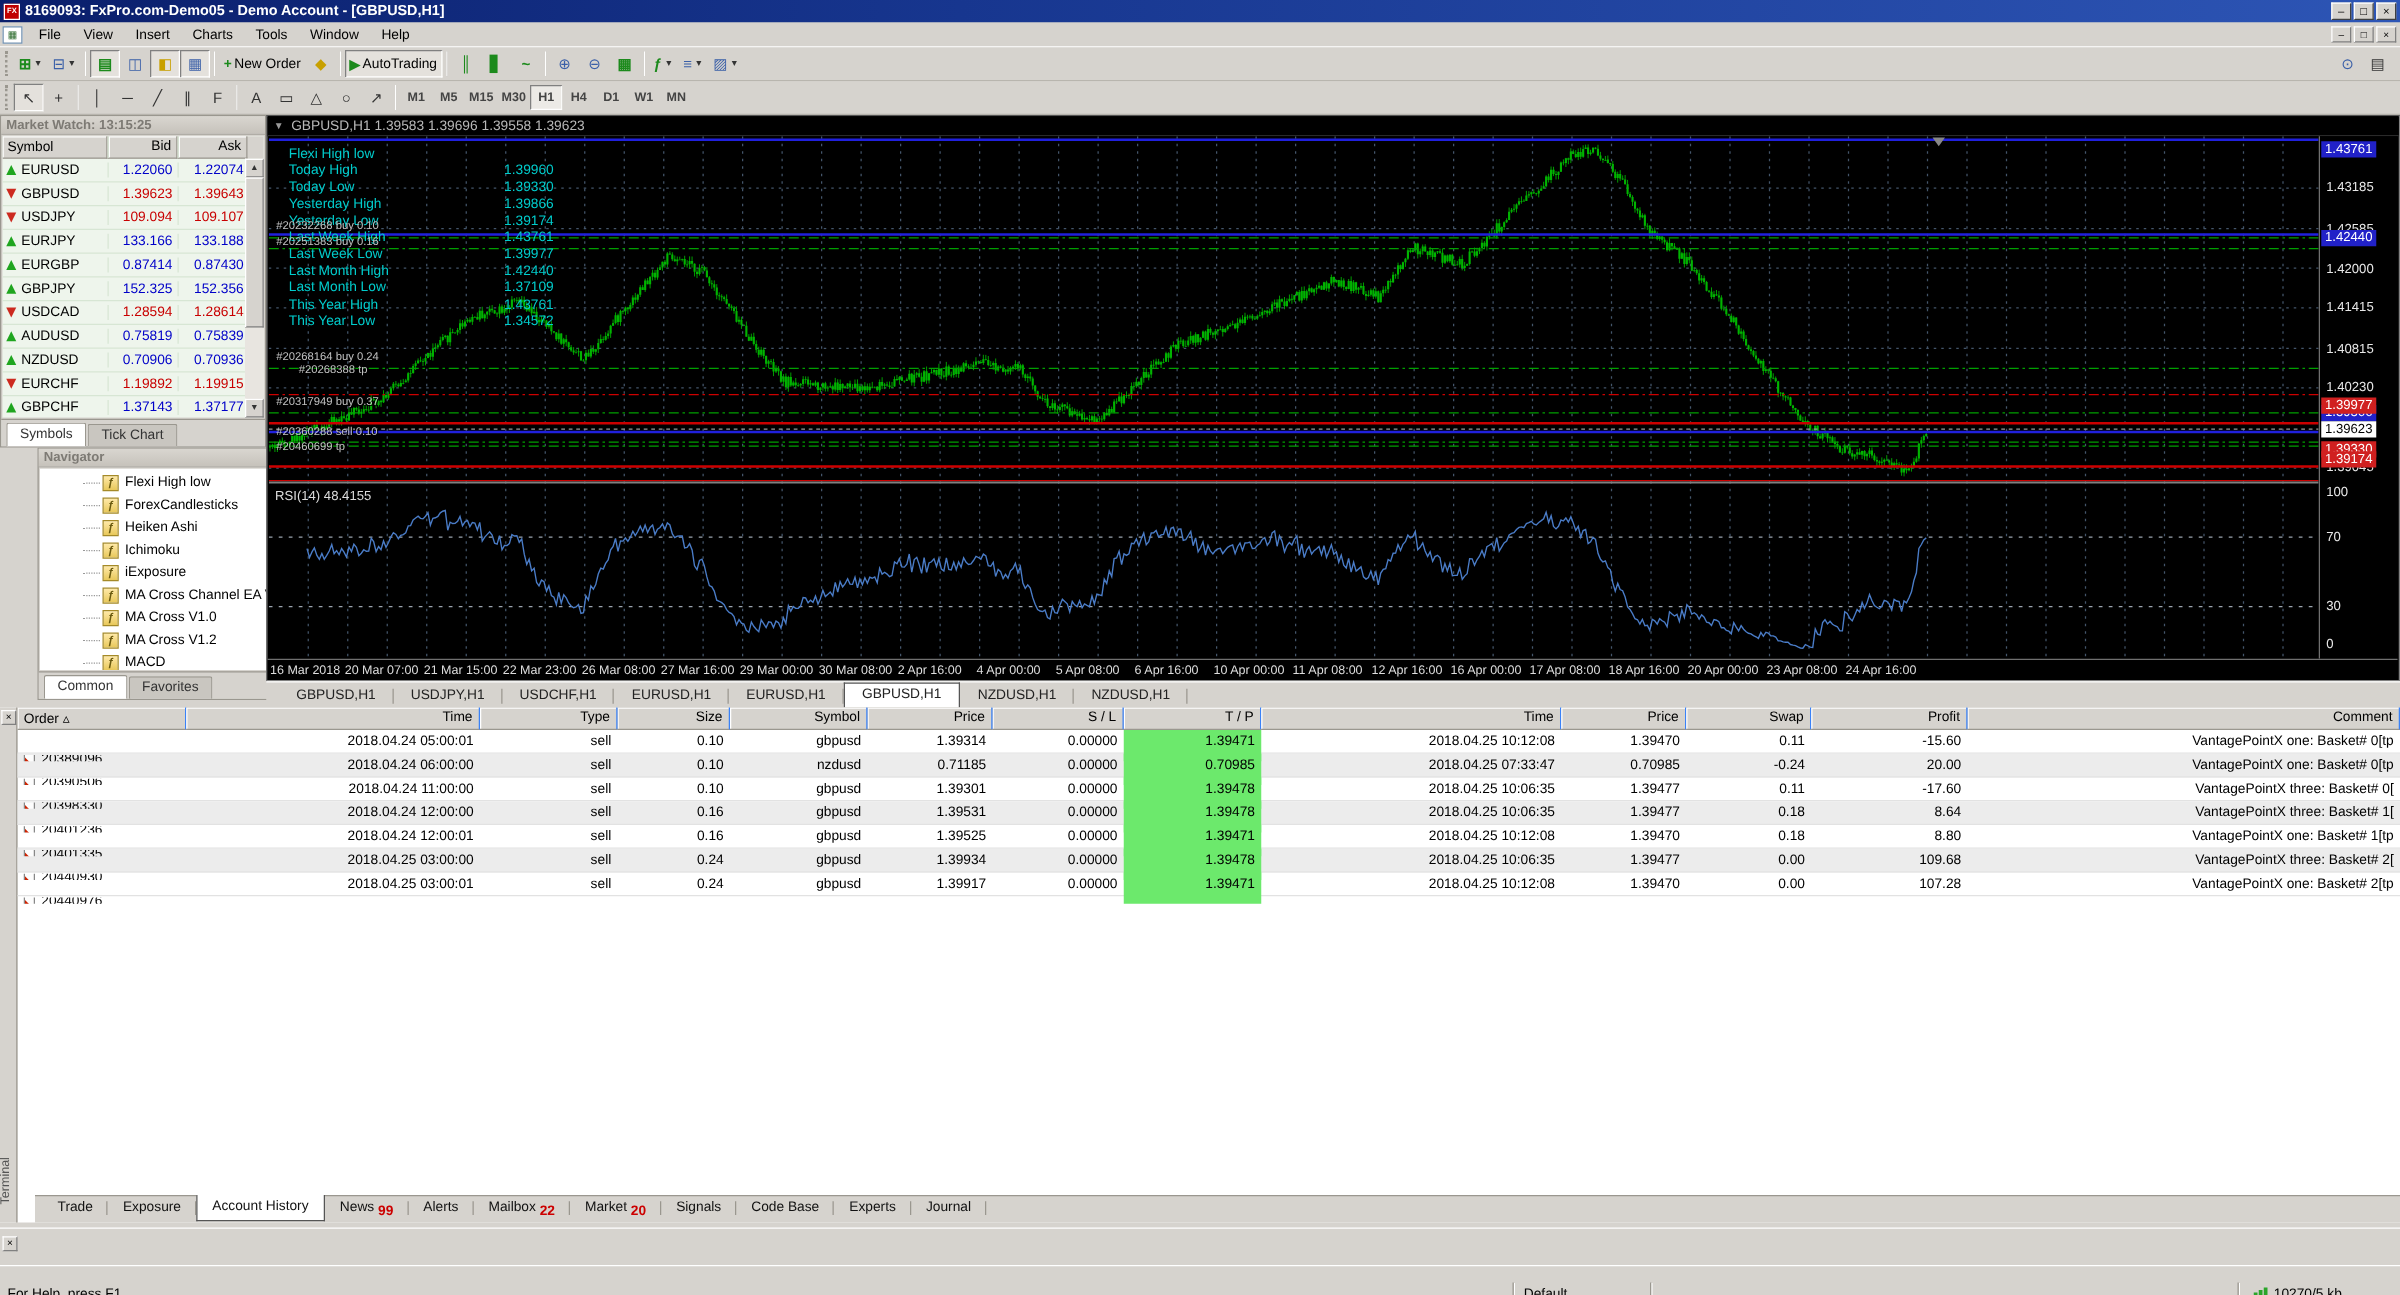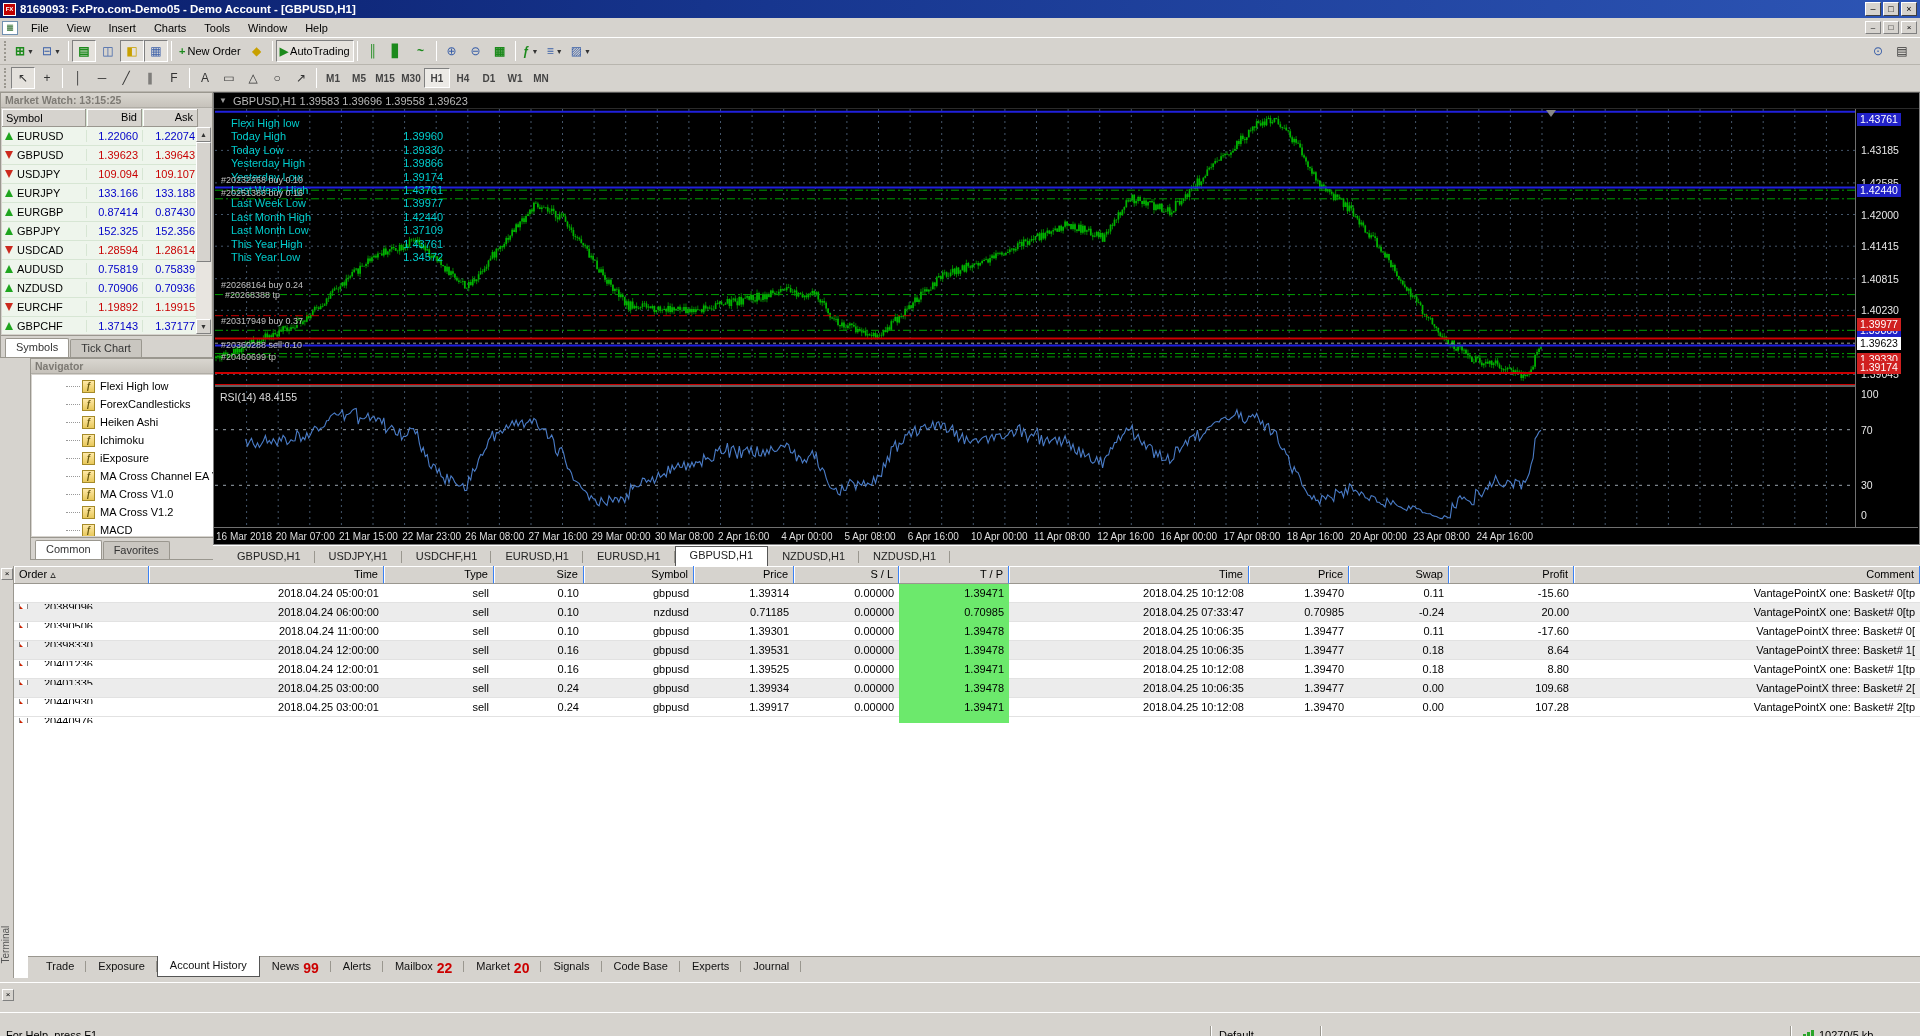--- a/index.html
+++ b/index.html
@@ -88,35 +88,35 @@
 #term-strip{position:absolute;left:0;top:0;width:14px;height:412px;background:#d6d3ce;border-right:1px solid #9a978f;}
 .strip-x{position:absolute;left:1px;top:2px;width:12px;height:12px;font-size:8px;line-height:10px;text-align:center;background:#d6d3ce;border:1px solid #fff;border-right-color:#808080;border-bottom-color:#808080;}
 .strip-label{position:absolute;left:-30px;bottom:44px;transform:rotate(-90deg);transform-origin:center;width:70px;color:#555;font-size:10px;}
 #term-content{position:absolute;left:14px;top:0;right:0;height:412px;}
 .t-grid{display:grid;grid-template-columns:135px 235px 110px 90px 110px 100px 105px 110px 240px 100px 100px 125px auto;}
 .t-head{height:18px;background:#d6d3ce;}
 .t-head>div{border-right:1px solid #3b82f6;border-bottom:1px solid #9a978f;box-shadow:inset 1px 1px 0 #fff;padding:2px 5px;text-align:right;white-space:nowrap;}
 .t-head>div:first-child{text-align:left;}
 .t-row{height:19px;border-bottom:1px solid #e2e2e2;}
 .t-row>div{padding:2.5px 5px;text-align:right;white-space:nowrap;overflow:hidden;}
-.t-row>div:first-child{text-align:left;display:flex;align-items:center;gap:16px;margin-top:20px;}
+.t-row>div:first-child{text-align:left;display:flex;align-items:center;gap:5px;margin-top:20px;}
 .t-row.odd{background:#ececec;}
 .tp-cell{background:#6ce96c;}
 .doc-ico{width:9px;height:11px;background:#fdfdfd;border:1px solid #888;position:relative;flex:none;}
 .doc-ico::after{content:"";position:absolute;left:0;bottom:0;border-left:5px solid #cc2200;border-top:5px solid transparent;}
 .t-summary{position:relative;height:19px;background:#d6d3ce;border-bottom:1px solid #9a978f;font-weight:bold;}
 .t-summary .s-ico{position:absolute;left:8px;top:4px;width:10px;height:10px;border:2px solid #9a978f;border-radius:50%;}
 .t-summary .s-text{position:absolute;left:26px;top:3px;}
 .t-summary .s-profit{position:absolute;left:1435px;width:125px;top:3px;text-align:right;}
 #term-tabs{position:absolute;left:14px;right:0;bottom:0;height:22px;background:#d6d3ce;border-top:1px solid #9a978f;display:flex;align-items:flex-start;padding-left:6px;}
 .ttab{height:19px;padding:3px 12px;position:relative;color:#111;}
 .ttab::after{content:"";position:absolute;right:0;top:4px;bottom:4px;width:1px;background:#9a978f;}
 .ttab.active{background:#fff;border:1px solid #555;border-top:none;margin-top:-1px;height:21px;}
 .ttab.active::after{display:none;}
-.ttab sub{color:#cc0000;font-weight:bold;font-size:14px;}
+.ttab sub{color:#cc0000;font-weight:bold;font-size:11px;}
 
 
 #strategy{position:absolute;left:0;top:982px;width:1920px;height:26px;background:#d6d3ce;border-top:1px solid #fff;}
 #strategy .field{position:absolute;left:16px;right:2px;top:2px;bottom:2px;background:#fff;border:1px solid #9a978f;display:flex;align-items:center;gap:6px;padding-left:6px;}
 .st-ico{width:9px;height:9px;border:2px solid #aaa;border-radius:50%;}
 #statusbar{position:absolute;left:0;top:1012px;width:1920px;height:24px;background:#d6d3ce;border-top:1px solid #fff;display:flex;align-items:center;}
 .sb-cell{height:18px;display:flex;align-items:center;padding:0 8px;border-left:1px solid #9a978f;box-shadow:inset 1px 0 0 #fff;white-space:nowrap;margin-top:20px;}
 .sb-help{flex:1;border-left:none;box-shadow:none;padding-left:6px;}
 .bars{display:flex;align-items:flex-end;gap:1px;margin-right:5px;}
 .bars span{width:3px;background:#2aa52a;display:block;}
@@ -531,21 +531,21 @@
         <div class="legend-row" style="left: 16px; top: 61.6px;"><span>Yesterday Low</span><span class="lv">1.39174</span></div>
         <div class="legend-row" style="left: 16px; top: 75px;"><span>Last Week High</span><span class="lv">1.43761</span></div>
         <div class="legend-row" style="left: 16px; top: 88.4px;"><span>Last Week Low</span><span class="lv">1.39977</span></div>
         <div class="legend-row" style="left: 16px; top: 101.8px;"><span>Last Month High</span><span class="lv">1.42440</span></div>
         <div class="legend-row" style="left: 16px; top: 115.2px;"><span>Last Month Low</span><span class="lv">1.37109</span></div>
         <div class="legend-row" style="left: 16px; top: 128.6px;"><span>This Year High</span><span class="lv">1.43761</span></div>
         <div class="legend-row" style="left: 16px; top: 142px;"><span>This Year Low</span><span class="lv">1.34572</span></div>
         <div class="order-label" style="left: 6px; top: 66.3882px;">#20232268 buy 0.10</div>
         <div class="order-label" style="left: 6px; top: 79px;">#20251383 buy 0.16</div>
         <div class="order-label" style="left: 6px; top: 171.376px;">#20268164 buy 0.24</div>
-        <div class="order-label" style="left: 10px; top: 181.118px;">#20268388 tp</div>
+        <div class="order-label" style="left: 24px; top: 181.118px;">#20268388 tp</div>
         <div class="order-label" style="left: 6px; top: 207.094px;">#20317949 buy 0.37</div>
         <div class="order-label" style="left: 6px; top: 230.906px;">#20360288 sell 0.10</div>
         <div class="order-label" style="left: 6px; top: 243.353px;">#20460699 tp</div>
         <div class="rsi-label" style="top: 282px;">RSI(14) 48.4155</div>
       </div>
     <div id="price-axis">
         <div class="pa-label" style="top: 35.4px;">1.43185</div>
         <div class="pa-label" style="top: 67.8706px;">1.42585</div>
         <div class="pa-label" style="top: 99.5294px;">1.42000</div>
         <div class="pa-label" style="top: 131.188px;">1.41415</div>

